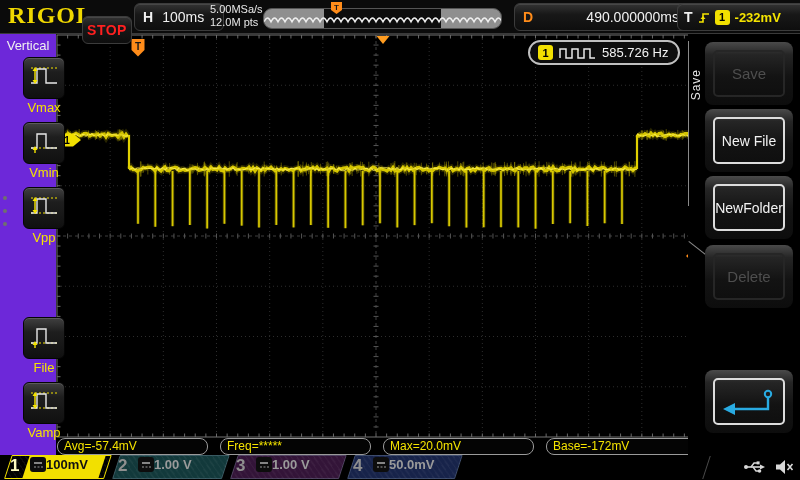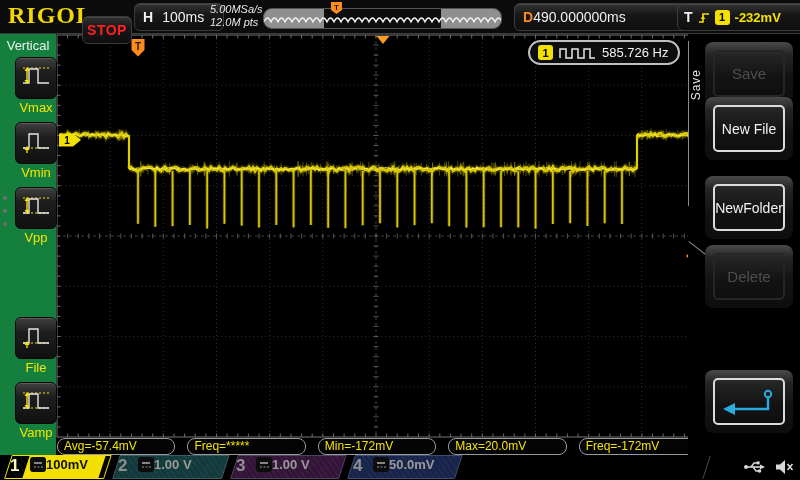--- a/index.html
+++ b/index.html
@@ -11,38 +11,38 @@
   .logo{position:absolute;left:8px;top:2px;font-family:"Liberation Serif",serif;font-weight:700;
         font-size:24px;letter-spacing:1px;color:#f0d800;}
   .tb-box{position:absolute;background:linear-gradient(180deg,#333 0%,#181818 40%,#0e0e0e 100%);
           border:1px solid #3c3c3c;border-radius:6px;box-shadow:inset 0 1px 0 rgba(255,255,255,.10);
           display:flex;align-items:center;}
   .stop-btn{left:82px;top:3px;width:48px;height:26px;justify-content:center;
             color:#ff2020;font-weight:700;font-size:14px;letter-spacing:.5px;cursor:pointer;margin-top:13px;}
   .h-box{left:134px;top:3px;width:72px;height:26px;padding:0 8px;gap:9px;color:#f0f0f0;}
   .h-box .hl{font-weight:700;font-size:14px;}
   .h-box .hv{font-size:14px;}
-  .acq{position:absolute;left:210px;top:3px;color:#e8e8e8;font-size:11px;line-height:13px;font-style:italic;}
+  .acq{position:absolute;left:210px;top:3px;color:#e8e8e8;font-size:11px;line-height:13px;}
   .membar{position:absolute;left:263px;top:8px;width:237px;height:19px;background:#8f8f8f;
           border:1px solid #555;border-radius:9px;overflow:hidden;}
   .mem-window{position:absolute;left:60px;top:0;width:117px;height:19px;background:#0d0d0d;}
   .membar svg{position:absolute;left:0;top:0;}
   .mem-tflag{position:absolute;left:330px;top:1px;z-index:7;}
   .d-box{left:514px;top:3px;width:156px;height:26px;padding:0 8px;}
   .d-box .dl{color:#ff8c1a;font-weight:700;font-size:14px;}
-  .d-box .dv{flex:1;text-align:left;color:#f0f0f0;font-size:14px;}
+  .d-box .dv{flex:1;text-align:right;color:#f0f0f0;font-size:14px;}
   .t-box{left:677px;top:3px;width:119px;height:26px;padding:0 6px;gap:5px;}
   .t-box .tl{color:#f0f0f0;font-weight:700;font-size:14px;}
   .chip1{width:15px;height:15px;background:#f2e000;border-radius:3px;color:#000;font-weight:700;
          font-size:11px;display:flex;align-items:center;justify-content:center;}
   .t-box .tv{color:#f5e400;font-size:13px;font-weight:700;}
   
-  .left-menu{position:absolute;left:0;top:33px;width:56px;height:422px;background:#15803d;z-index:5;}
+  .left-menu{position:absolute;left:0;top:33px;width:56px;height:422px;background:#6d28d9;z-index:5;}
   .lm-title{color:#f0f0f0;font-size:13px;text-align:center;padding-top:5px;height:20px;}
-  .lm-item{position:absolute;left:8px;width:56px;height:62px;text-align:center;cursor:pointer;}
+  .lm-item{position:absolute;left:16px;width:56px;height:62px;text-align:center;cursor:pointer;}
   .lm-iconbox{width:40px;height:40px;margin:0 auto;border-radius:6px;
               background:linear-gradient(180deg,#404040 0%,#1e1e1e 35%,#101010 100%);
               border:1px solid #050505;box-shadow:inset 0 1px 0 rgba(255,255,255,.15);
               display:flex;align-items:center;justify-content:center;}
   .lm-label{display:block;margin-top:1px;color:#f5e400;font-size:13px;}
   .lm-dots{position:absolute;left:3px;top:163px;display:flex;flex-direction:column;gap:9px;}
   .lm-dots i{width:4px;height:4px;border-radius:50%;background:#6f6f6f;}
   
   #scope-svg{position:absolute;left:0;top:0;z-index:1;pointer-events:none;}
   
@@ -815,34 +815,33 @@
     <span class="chip1">1</span>
     <svg width="37" height="14">
       <path d="M1,12 v-9 h6 v9 h6 v-9 h6 v9 h6 v-9 h6 v9 h5" fill="none" stroke="#e8e8e8" stroke-width="1.5"></path>
     </svg>
     <span class="fv">585.726 Hz</span>
   </div>
 
   <div class="meas-bar">
     <div class="meas-box">Avg=-57.4mV</div>
     <div class="meas-box">Freq=*****</div>
-    <div class="meas-box">Min=-172mV</div>
     <div class="meas-box">Max=20.0mV</div>
-    <div class="meas-box">Freq=-172mV</div>
+    <div class="meas-box">Base=-172mV</div>
   </div>
 
   <aside class="right-menu">
     <div class="rm-tab">
       <span>Save</span>
     </div>
     <div class="rm-diag"></div>
     <div class="rm-btn disabled" style="top:9px">
       <div class="rm-inner">Save</div>
       </div>
-    <div class="rm-btn" style="top:64px">
+    <div class="rm-btn" style="top:76px">
       <div class="rm-inner">New File</div>
       </div>
     <div class="rm-btn" style="top:143px">
       <div class="rm-inner">NewFolder</div>
       </div>
     <div class="rm-btn disabled" style="top:212px">
       <div class="rm-inner">Delete</div>
       </div>
     <div class="rm-btn" style="top:337px">
       <div class="rm-inner">

